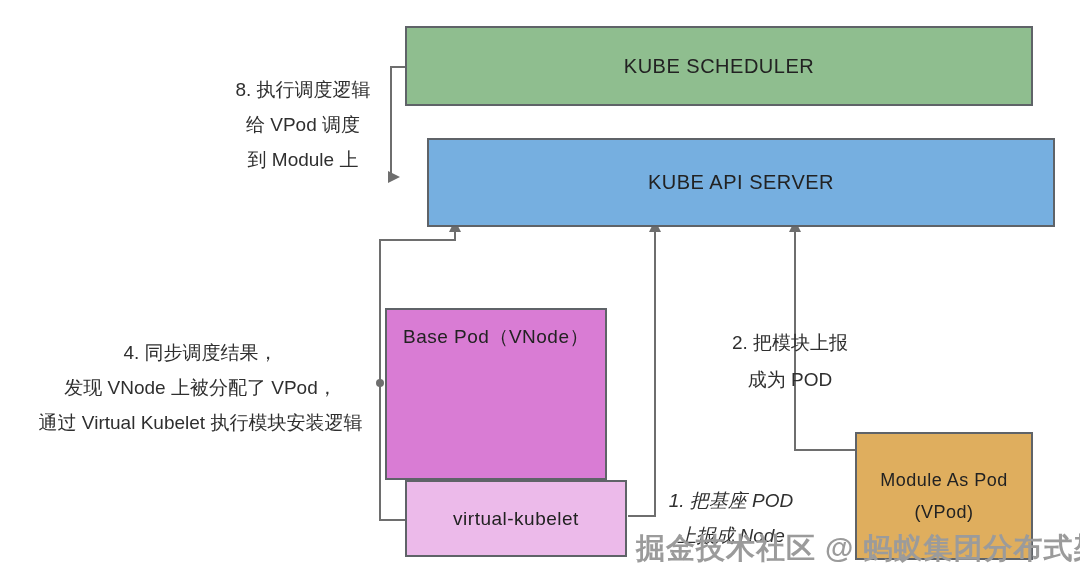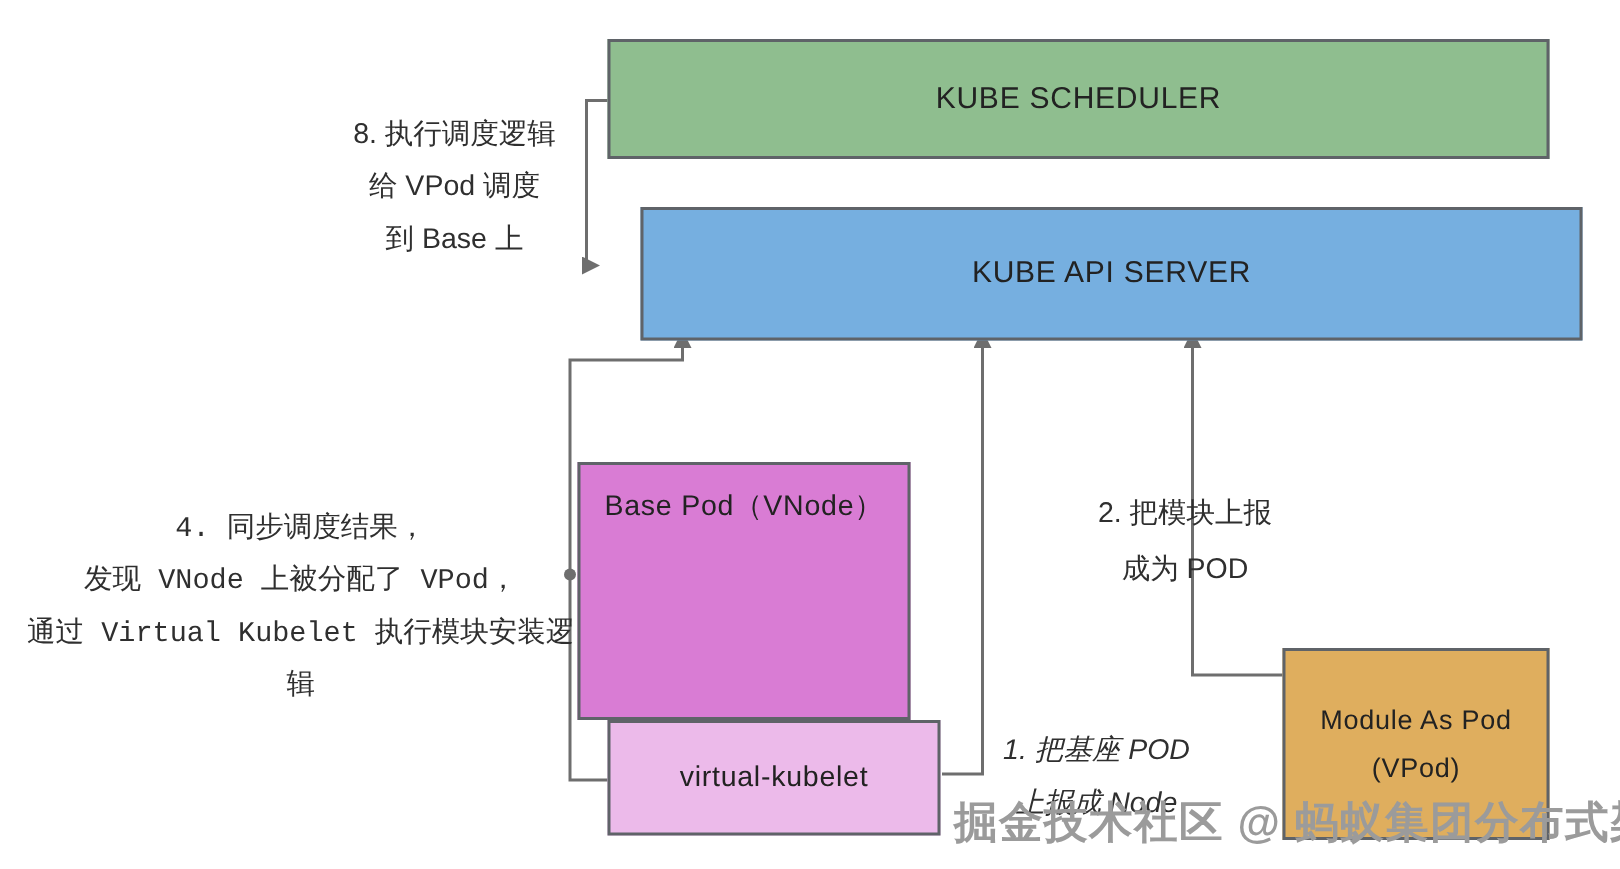--- a/index.html
+++ b/index.html
@@ -35,21 +35,21 @@
     flex-direction:column;font-size:18px;line-height:32px;
   }
   .note{
     position:absolute;
     text-align:center;
     font-size:19px;
     line-height:35px;
     color:#2f2f2f;
   }
   .note.step3{left:200px;top:72px;width:206px;}
-  .note.step4{left:18px;top:335px;width:365px;font-family:Liberation Mono, monospace;}
+  .note.step4{left:18px;top:335px;width:365px;}
   .note.step2{left:700px;top:324px;width:180px;line-height:37px;}
   .note.step1{left:640px;top:483px;width:182px;font-style:italic;}
   .watermark{
     position:absolute;
     left:636px;top:529px;
     font-size:29px;
     font-weight:bold;
     color:#9b9b9b;
     letter-spacing:1px;
     white-space:nowrap;
@@ -96,21 +96,21 @@
     <span>(VPod)</span>
   </div>
 
   <div class="box vkubelet">
     <span>virtual-kubelet</span>
   </div>
 
   <div class="note step3">
     <div>8. 执行调度逻辑</div>
     <div>给 VPod 调度</div>
-    <div>到 Base 上</div>
+    <div>到 Module 上</div>
   </div>
 
   <div class="note step4">
     <div>4. 同步调度结果，</div>
     <div>发现 VNode 上被分配了 VPod，</div>
     <div>通过 Virtual Kubelet 执行模块安装逻辑</div>
   </div>
 
   <div class="note step2">
     <div>2. 把模块上报</div>

